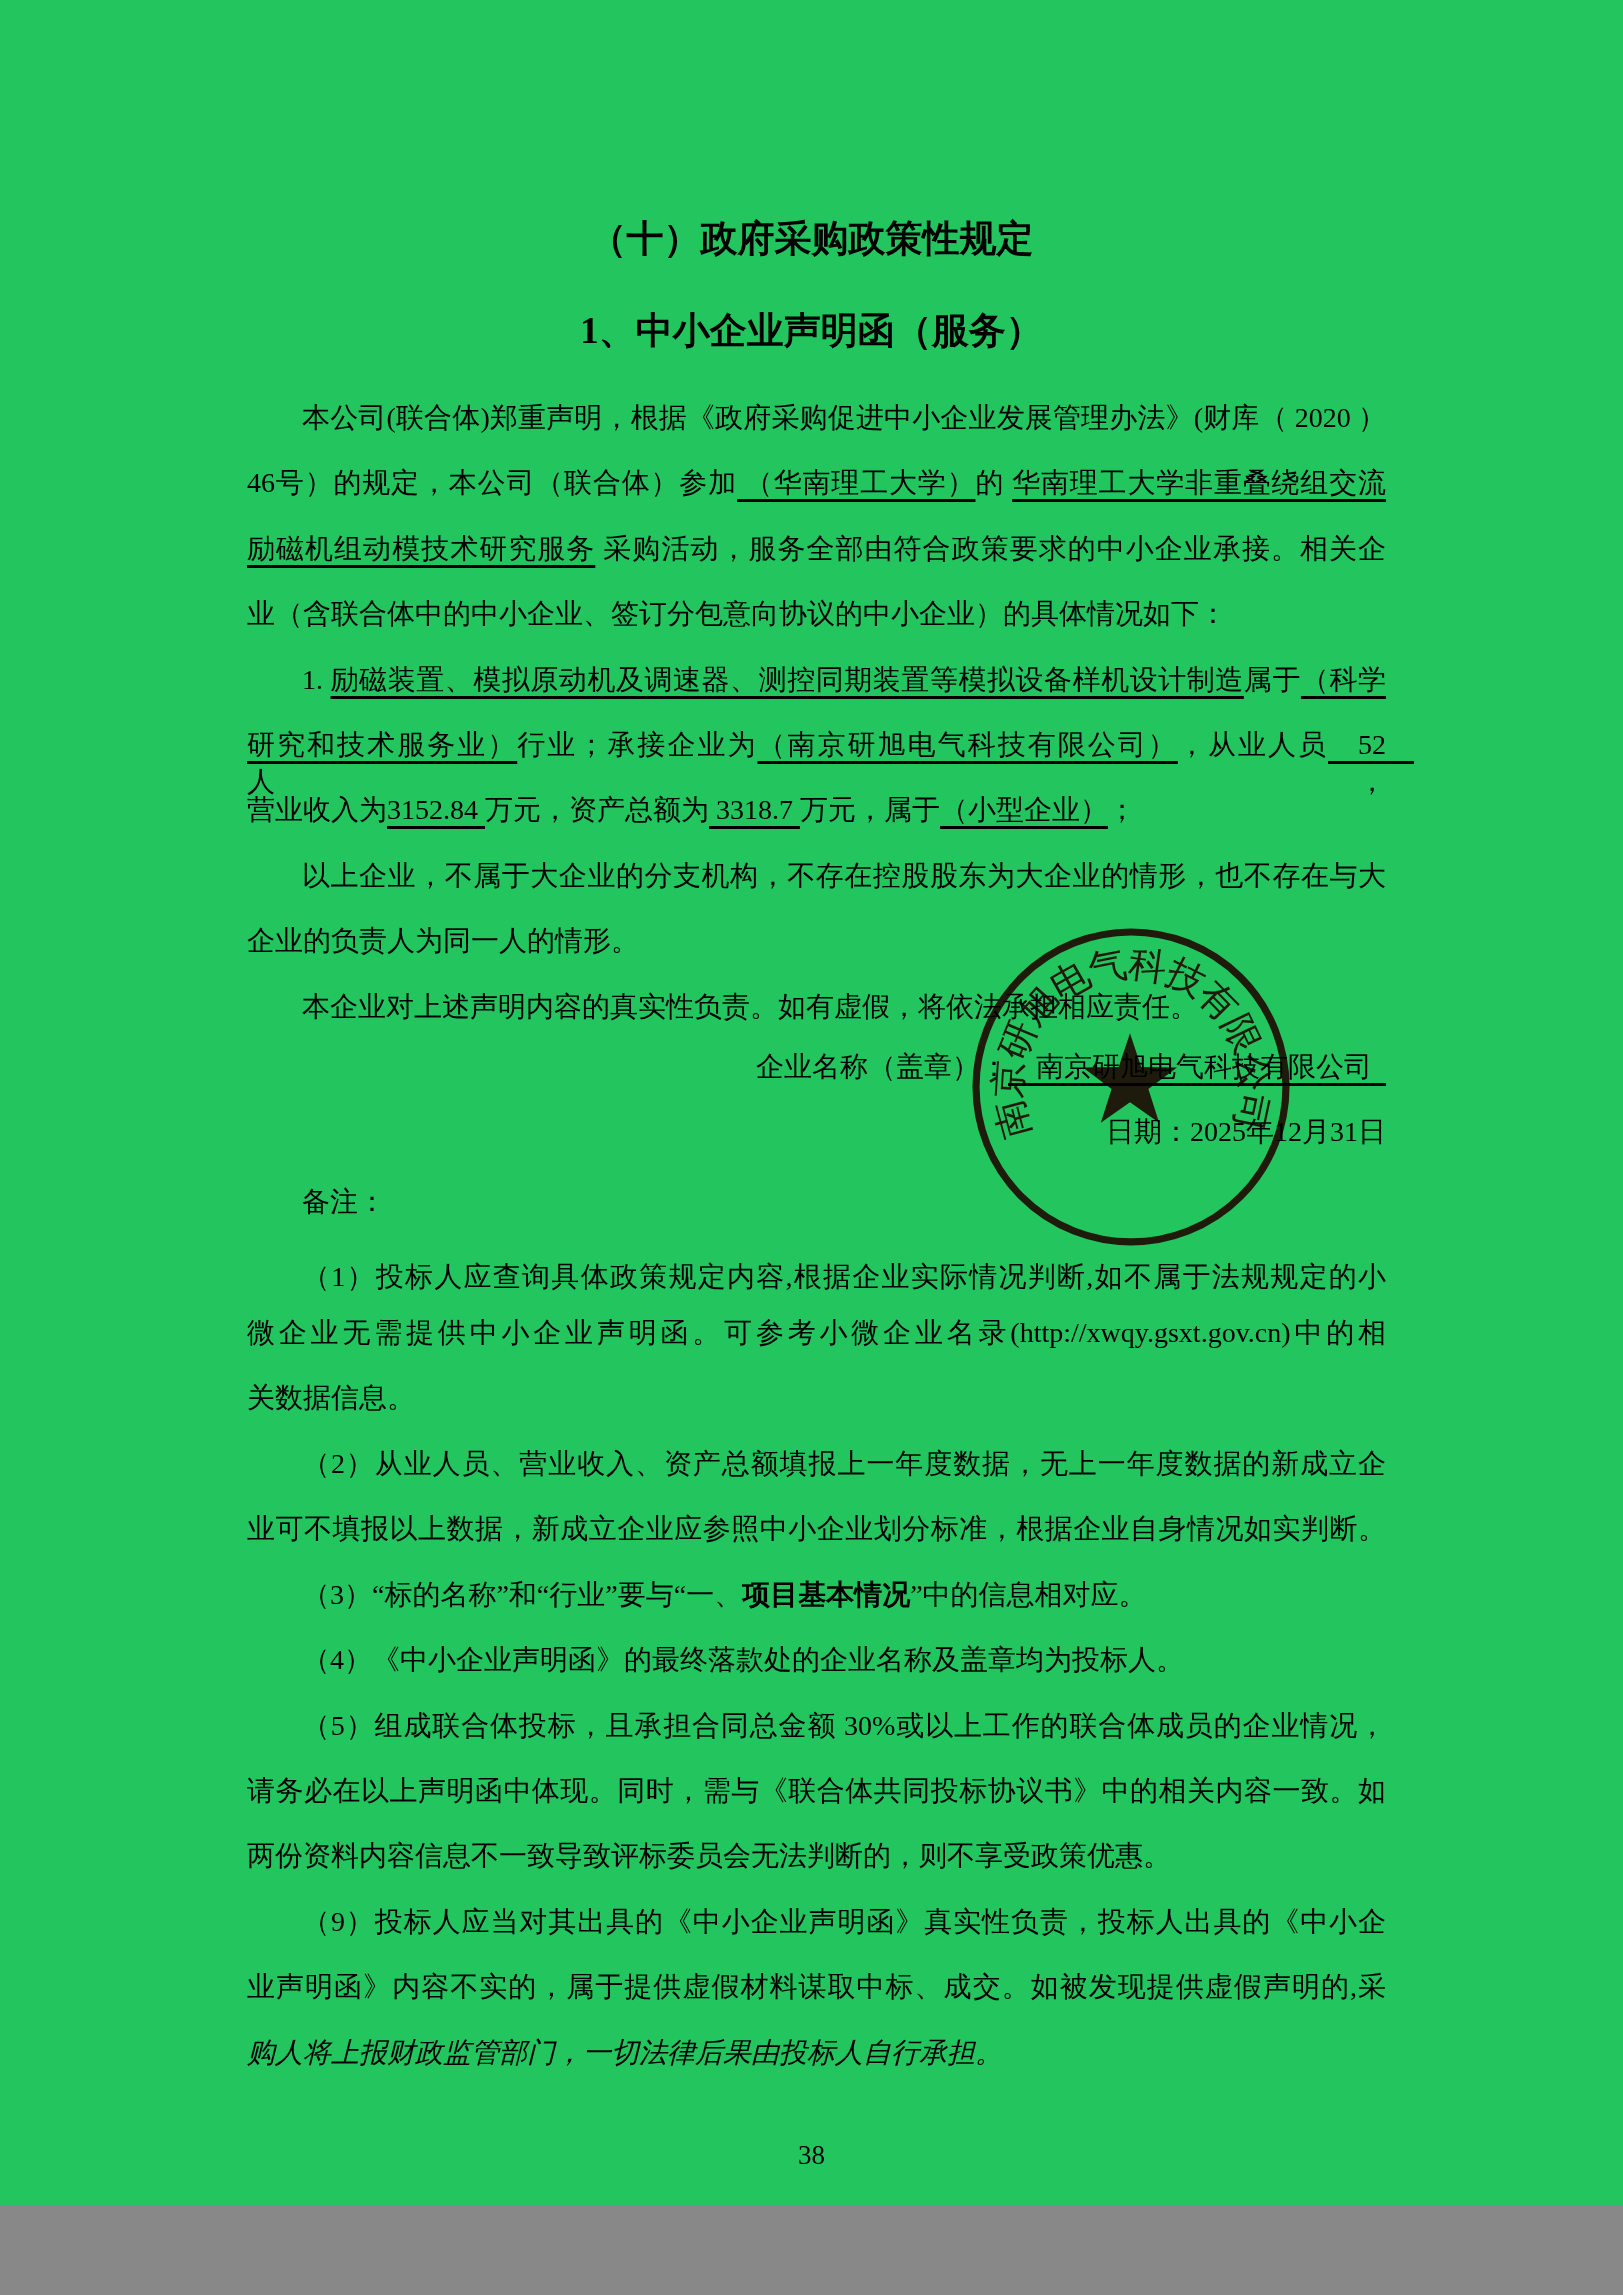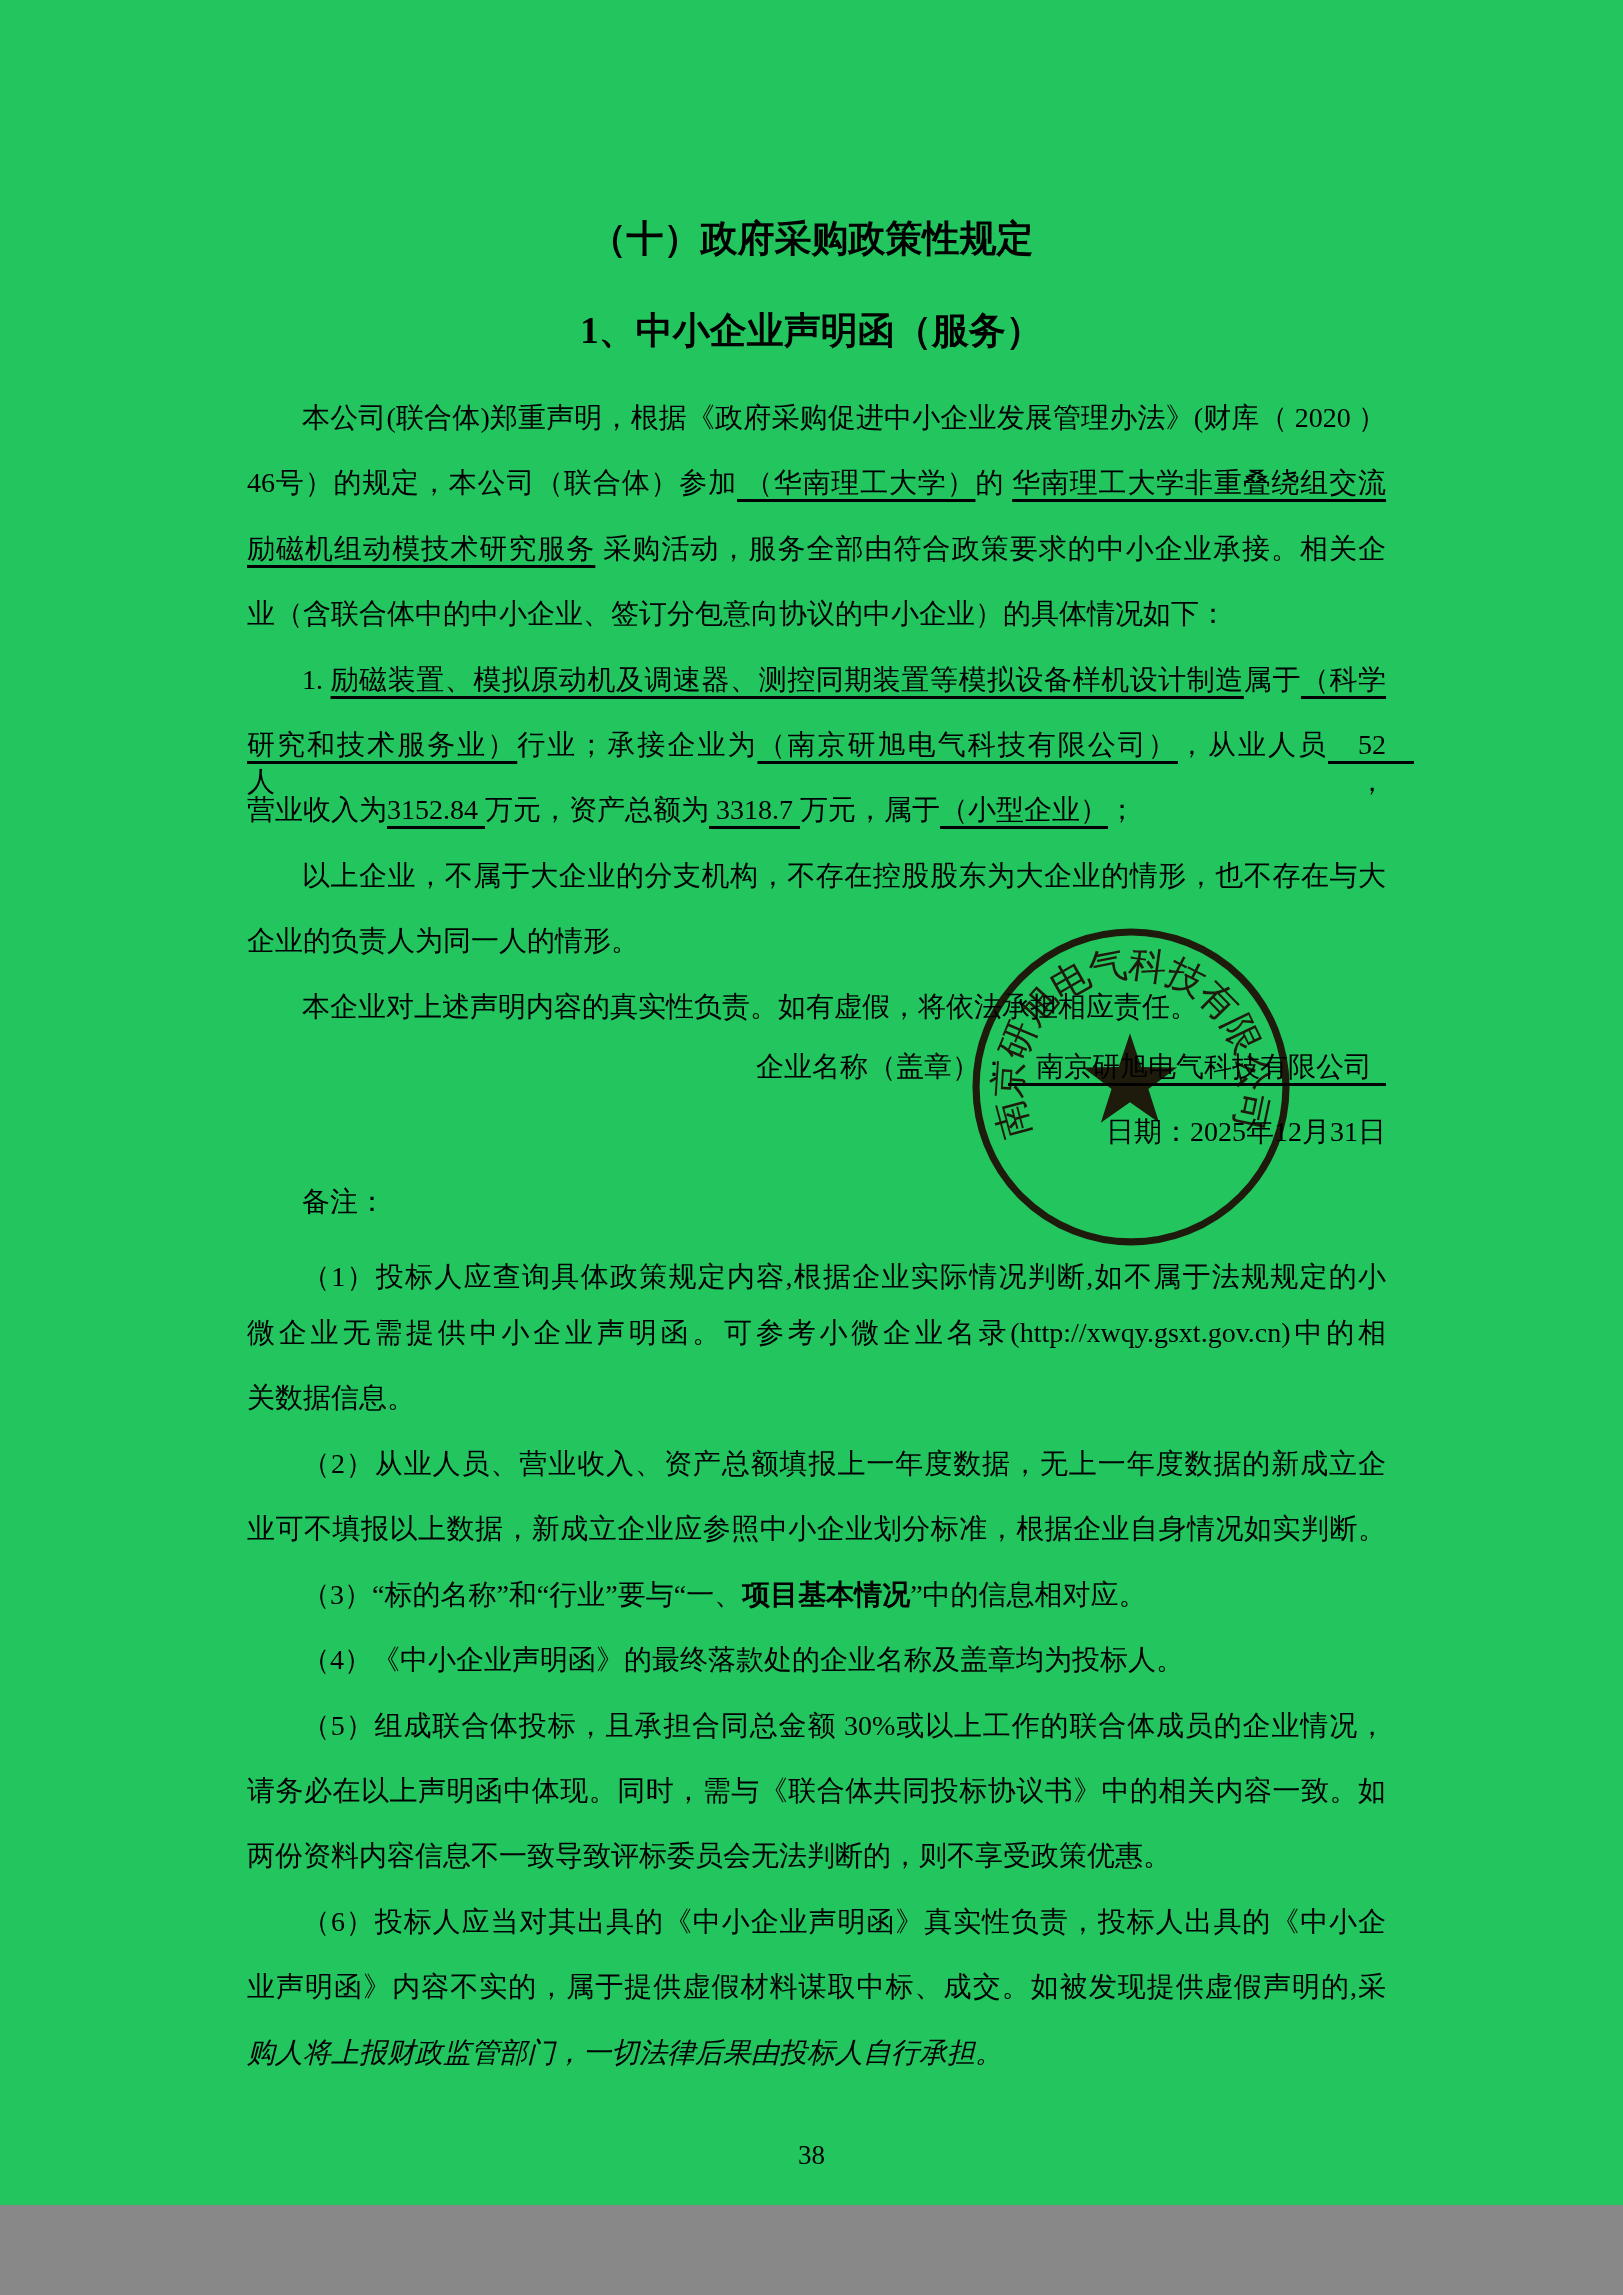--- a/index.html
+++ b/index.html
@@ -65,21 +65,21 @@
       <div class="line indent just" style="top: 1250px; margin-top: 8px;"><span class="seg">（1）投标人应查询具体政策规定内容,根据企业实际情况判断,如不属于法规规定的小</span></div>
       <div class="line just" style="top: 1314px;"><span class="seg">微企业无需提供中小企业声明函。可参考小微企业名录(http://xwqy.gsxt.gov.cn)中的相</span></div>
       <div class="line" style="top: 1379px;"><span class="seg">关数据信息。</span></div>
       <div class="line indent just" style="top: 1445px;"><span class="seg">（2）从业人员、营业收入、资产总额填报上一年度数据，无上一年度数据的新成立企</span></div>
       <div class="line just" style="top: 1510px;"><span class="seg">业可不填报以上数据，新成立企业应参照中小企业划分标准，根据企业自身情况如实判断。</span></div>
       <div class="line indent" style="top: 1576px;"><span class="seg">（3）“标的名称”和“行业”要与“一、</span><span class="seg b">项目基本情况</span><span class="seg">”中的信息相对应。</span></div>
       <div class="line indent" style="top: 1641px;"><span class="seg">（4）《中小企业声明函》的最终落款处的企业名称及盖章均为投标人。</span></div>
       <div class="line indent just" style="top: 1707px;"><span class="seg">（5）组成联合体投标，且承担合同总金额 30%或以上工作的联合体成员的企业情况，</span></div>
       <div class="line just" style="top: 1772px;"><span class="seg">请务必在以上声明函中体现。同时，需与《联合体共同投标协议书》中的相关内容一致。如</span></div>
       <div class="line" style="top: 1837px;"><span class="seg">两份资料内容信息不一致导致评标委员会无法判断的，则不享受政策优惠。</span></div>
-      <div class="line indent just" style="top: 1903px;"><span class="seg">（6）投标人应当对其出具的《中小企业声明函》真实性负责，投标人出具的《中小企</span></div>
+      <div class="line indent just" style="top: 1903px;"><span class="seg">（9）投标人应当对其出具的《中小企业声明函》真实性负责，投标人出具的《中小企</span></div>
       <div class="line just" style="top: 1968px;"><span class="seg">业声明函》内容不实的，属于提供虚假材料谋取中标、成交。如被发现提供虚假声明的,采</span></div>
       <div class="line" style="top: 2034px; font-style: italic;"><span class="seg">购人将上报财政监管部门，一切法律后果由投标人自行承担。</span></div>
     </div>
 
   <svg class="seal" viewBox="0 0 700 700" aria-hidden="true">
     <circle cx="350" cy="346" r="303" fill="none" stroke="#e41510" stroke-width="14"></circle>
     <polygon points="348,241 370,307 440,308 384,350 405,416 348,376 291,416 312,350 256,308 326,307" fill="#e41510"></polygon>
     <defs>
       <path id="sealArc" d="M 155 437 A 215 215 0 1 1 545 437" fill="none"></path>
     </defs>

